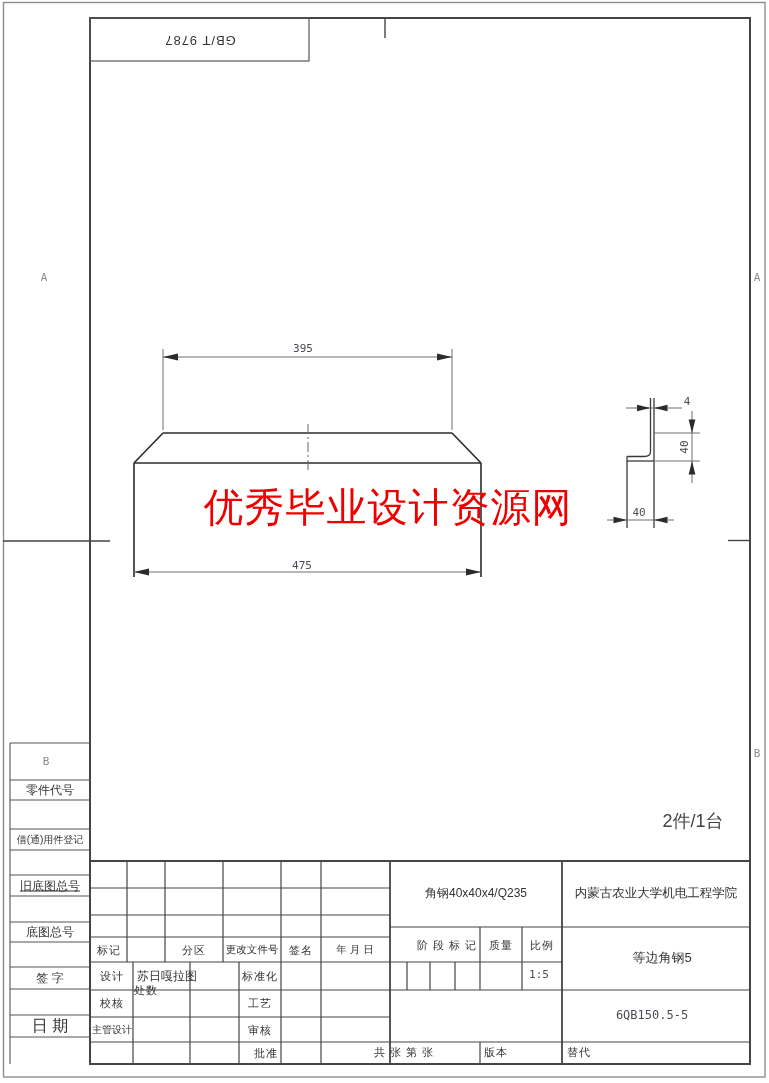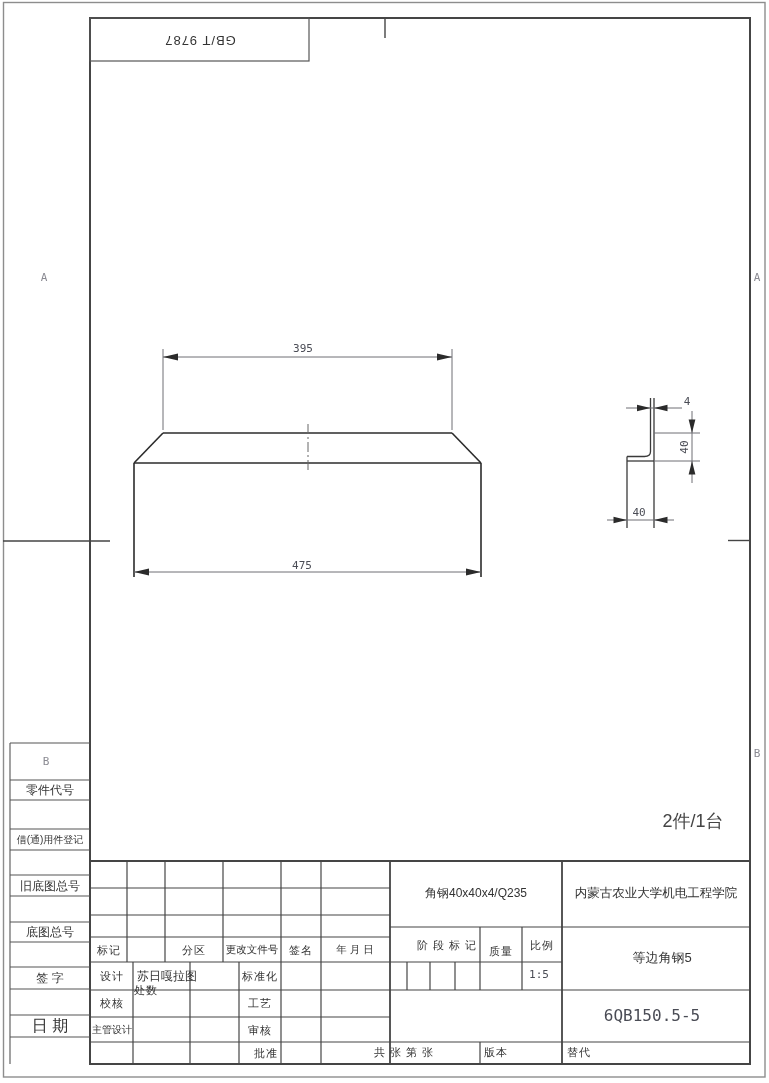--- a/index.html
+++ b/index.html
@@ -143,26 +143,27 @@
   <div class="t zone" style="left:757px; top:277px;">A</div>
   <div class="t zone" style="left:46px;  top:761px;">B</div>
   <div class="t zone" style="left:757px; top:753px;">B</div>
 
   <div class="t dim" style="left:303px; top:348px;">395</div>
   <div class="t dim" style="left:302px; top:565px;">475</div>
   <div class="t dim" style="left:687px; top:401px;">4</div>
   <div class="t dim rot90" style="left:684px; top:447px;">40</div>
   <div class="t dim" style="left:639px; top:512px;">40</div>
 
+  <div class="t wm" style="left:388px; top:507px; font-size:40px; letter-spacing:1px;">优秀毕业设计资源网</div>
 
   <div class="t" style="left:693px; top:821px; font-size:18px; color:#444;">2件/1台</div>
 
   <div class="t" style="left:50px; top:790px;  font-size:12px;">零件代号</div>
   <div class="t" style="left:50px; top:840px;  font-size:10px;">借(通)用件登记</div>
-  <div class="t" style="left:50px; top:886px;  font-size:12px;">旧底图总号</div>
+  <div class="t" style="left:50px; top:886px;  font-size:12px;text-decoration:underline;">旧底图总号</div>
   <div class="t" style="left:50px; top:932px;  font-size:12px;">底图总号</div>
   <div class="t" style="left:50px; top:978px;  font-size:12px;">签 字</div>
   <div class="t" style="left:50px; top:1026px; font-size:16px;">日 期</div>
 
   <div class="t cjk" style="left:109px; top:950px;">标记</div>
   <div class="t cjk" style="left:146px; top:950px;margin-top:40px;">处数</div>
   <div class="t cjk" style="left:194px; top:950px;">分区</div>
   <div class="t" style="left:252px; top:950px; font-size:10.5px;text-align:center;">更改文件号</div>
   <div class="t cjk" style="left:301px; top:950px;">签名</div>
   <div class="t" style="left:355px; top:950px; font-size:10.5px;">年 月 日</div>
@@ -171,24 +172,24 @@
   <div class="tl" style="left:137px; top:976px; font-size:12px;">苏日嘎拉图</div>
   <div class="t cjk" style="left:260px; top:976px;">标准化</div>
   <div class="t cjk" style="left:112px; top:1003px;">校核</div>
   <div class="t cjk" style="left:260px; top:1003px;">工艺</div>
   <div class="t" style="left:112px; top:1030px; font-size:10px;">主管设计</div>
   <div class="t cjk" style="left:260px; top:1030px;">审核</div>
   <div class="t cjk" style="left:266px; top:1053px;">批准</div>
 
   <div class="t" style="left:476px; top:893px; font-size:12px;">角钢40x40x4/Q235</div>
   <div class="t cjk" style="left:435px; top:945px;padding-left:24px;">阶 段 标 记</div>
-  <div class="t cjk" style="left:501px; top:945px;margin-top:6px;">质量</div>
+  <div class="t cjk" style="left:501px; top:945px;">质量</div>
   <div class="t cjk" style="left:542px; top:945px;">比例</div>
   <div class="t dim" style="left:539px; top:974px;">1:5</div>
   <div class="t cjk" style="left:404px; top:1052px;text-align:right;">共 张 第 张</div>
   <div class="tl cjk" style="left:484px; top:1052px;">版本</div>
 
   <div class="t" style="left:656px; top:893px; font-size:12.5px;">内蒙古农业大学机电工程学院</div>
   <div class="t" style="left:662px; top:958px; font-size:13px;">等边角钢5</div>
-  <div class="t dim" style="left:652px; top:1015px; font-size:16px;">6QB150.5-5</div>
+  <div class="t dim" style="left:652px; top:1015px; font-size:12px;">6QB150.5-5</div>
   <div class="tl cjk" style="left:567px; top:1052px;">替代</div>
 
 </div>
 
 </body></html>

